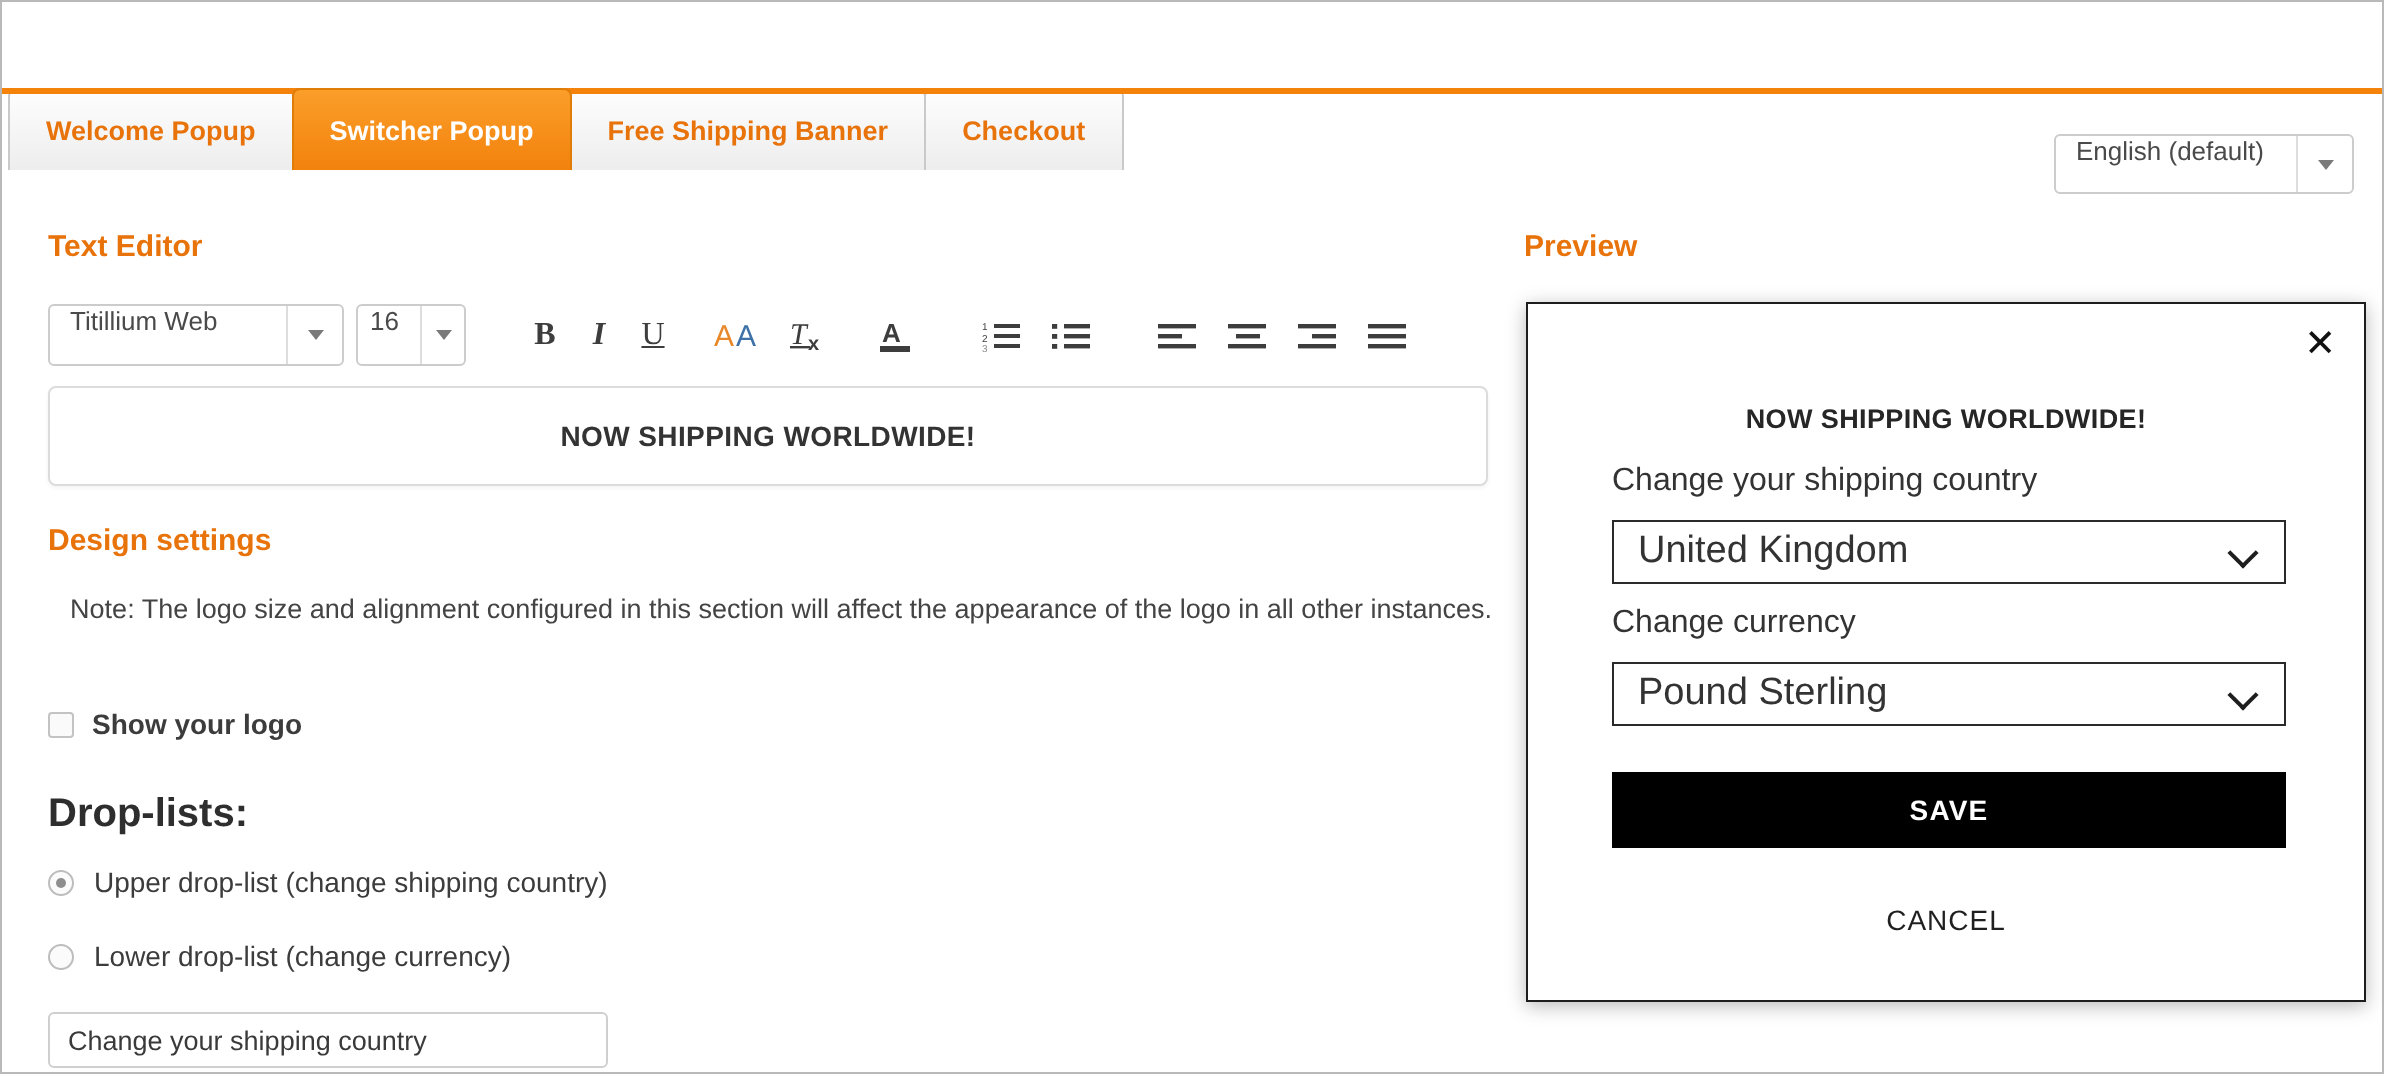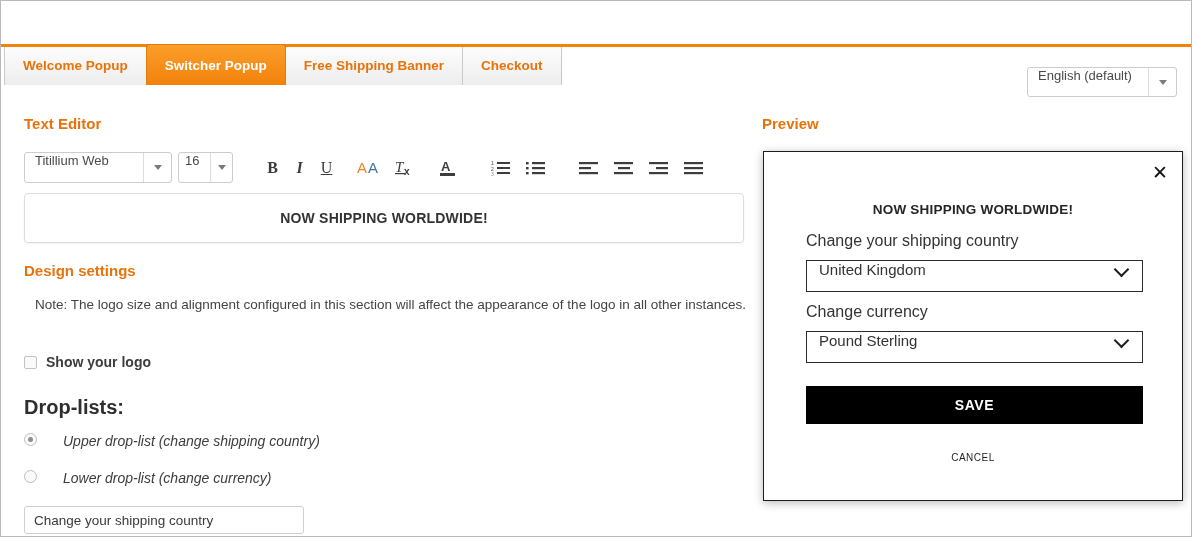--- a/index.html
+++ b/index.html
@@ -175,21 +175,21 @@
   }
   #logolabel { font-size: 14px; color: #3c3c3c; }
 
   #droplists-head {
     position: absolute;
     left: 23px; top: 395px;
     font-size: 20px; font-weight: bold; color: #2e2e2e;
   }
   .radio-row {
     position: absolute; left: 23px;
-    display: flex; gap: 26px; font-style: italic;
+    display: flex; align-items: center; gap: 10px;
   }
   #radio1 { top: 432px; }
   #radio2 { top: 469px; }
   .rdot {
     width: 13px; height: 13px;
     border: 1px solid #bdbdbd;
     border-radius: 50%;
     background: #fbfbfb;
     position: relative;
     cursor: pointer;
@@ -254,23 +254,23 @@
     color: #333333;
   }
   #pp-label1 { top: 80px; }
   #pp-label2 { top: 151px; }
   .pp-select {
     position: absolute;
     left: 42px;
     width: 337px; height: 32px;
     border: 1px solid #2a2a2a;
     background: #fff;
-    display: flex; align-items: flex-start;
+    display: flex; align-items: center;
     padding: 0 12px;
-    font-size: 15px;
+    font-size: 19px;
     color: #333333;
     cursor: pointer;
   }
   #pp-select1 { top: 108px; }
   #pp-select2 { top: 179px; }
   .pp-chev {
     margin-left: auto;
     width: 16px; height: 16px;
     position: relative;
   }
@@ -292,21 +292,21 @@
     font-size: 14px;
     font-weight: bold;
     letter-spacing: 0.6px;
     display: flex; align-items: center; justify-content: center;
     cursor: pointer;
   }
   #pp-cancel {
     position: absolute;
     left: 0; right: 0; top: 300px;
     text-align: center;
-    font-size: 10px;
+    font-size: 14px;
     color: #1f1f1f;
     letter-spacing: 0.5px;
     cursor: pointer;
   }
 
   
   .ticon { display: block; }
 </style>
 </head>
 <body>

